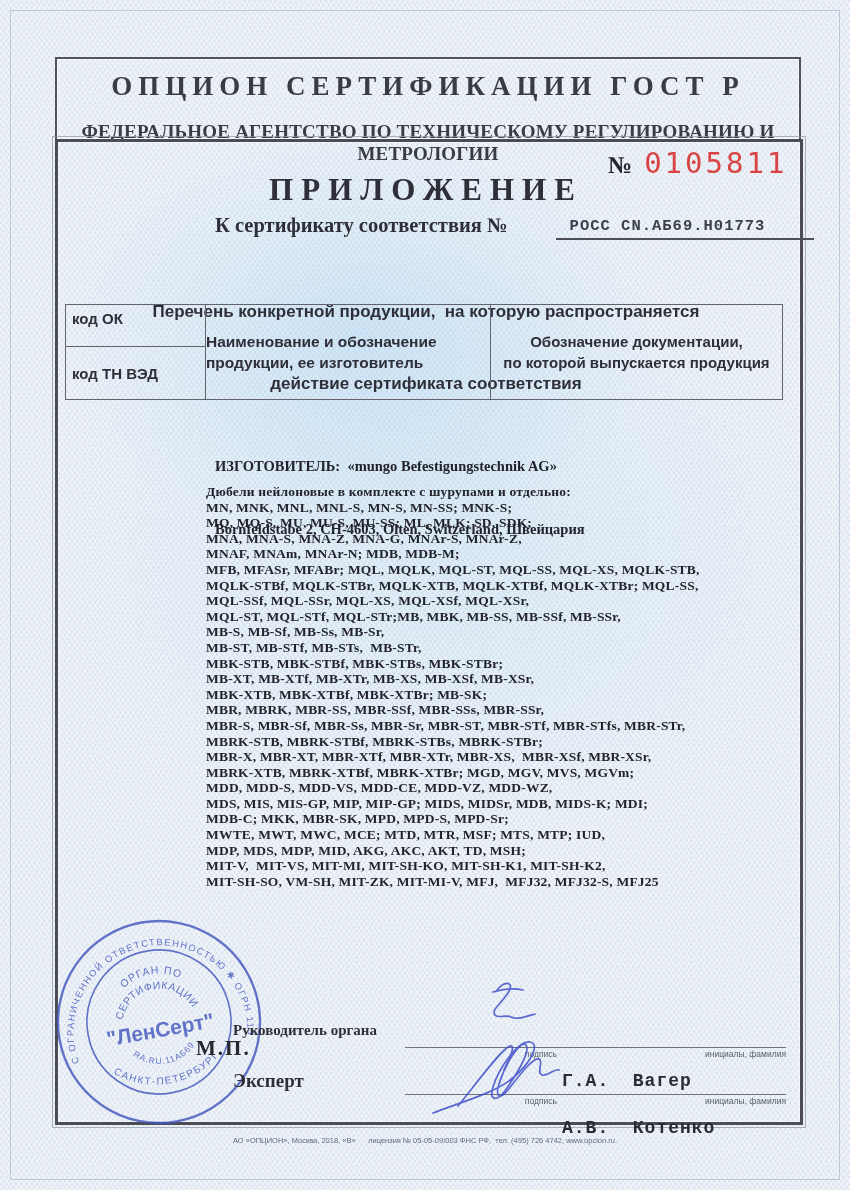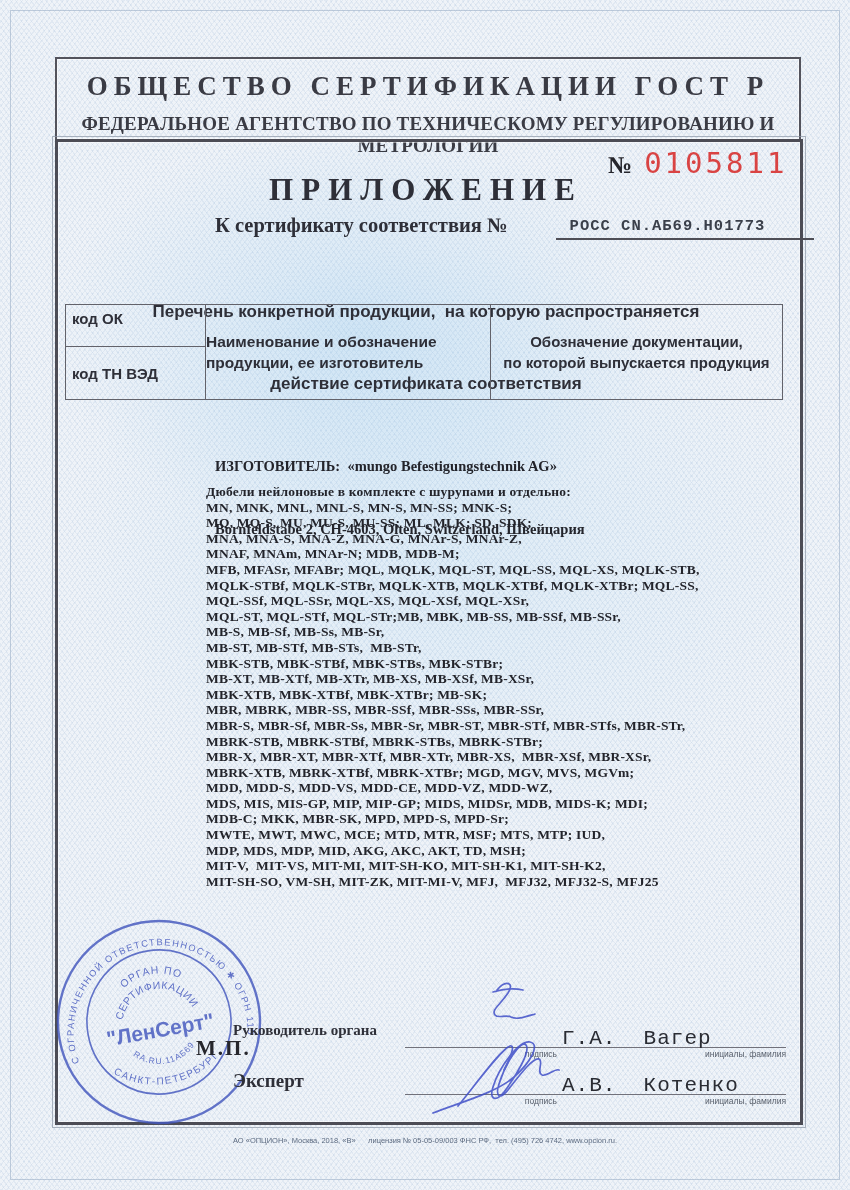--- a/index.html
+++ b/index.html
@@ -16,21 +16,21 @@
       repeating-linear-gradient(-52deg, rgba(128,162,202,0.13) 0 1px, transparent 1px 4px),
       #eff3f8;
   }
   .edge-line{position:absolute;left:10px;top:10px;right:10px;bottom:10px;border:1px solid rgba(150,170,195,0.55);pointer-events:none;}
   .header-box{
     position:absolute;left:55px;top:57px;width:742px;height:80px;
     border:2px solid #53535c;box-shadow:inset 0 0 0 1px rgba(255,255,255,0.5);
     text-align:center;
   }
   .hdr1{margin-top:12px;font-size:27px;font-weight:bold;letter-spacing:6px;color:#3a3b44;}
-  .hdr2{margin-top:11px;font-size:19px;font-weight:bold;letter-spacing:0.2px;color:#3a3b44;}
+  .hdr2{margin-top:19px;font-size:19px;font-weight:bold;letter-spacing:0.2px;color:#3a3b44;}
   .main-box{
     position:absolute;left:55px;top:139px;width:742px;height:980px;
     border:3px solid #4c4c55;outline:1px solid rgba(140,150,165,0.7);outline-offset:2px;
     box-shadow:inset 0 0 0 1px rgba(255,255,255,0.45);
   }
   .serial{position:absolute;left:608px;top:146px;display:flex;align-items:baseline;gap:12px;}
   .serial .no{font-size:24px;font-weight:bold;color:#26262c;}
   .serial .num{font-family:"DejaVu Sans Mono","Liberation Mono",monospace;font-size:29px;color:#d94343;letter-spacing:3px;}
   .doc-title{position:absolute;left:55px;top:172px;width:742px;text-align:center;
     font-size:31px;font-weight:bold;letter-spacing:8px;color:#2e2f38;}
@@ -61,36 +61,36 @@
   .sline{position:absolute;border-top:1px solid #71717a;height:0;}
   .sl1a{left:405px;top:1047px;width:152px;}
   .sl1b{left:556px;top:1047px;width:230px;}
   .sl2a{left:405px;top:1094px;width:152px;}
   .sl2b{left:556px;top:1094px;width:230px;}
   .slabel{position:absolute;font-family:"Liberation Sans",sans-serif;font-size:8.5px;color:#585f6b;text-align:right;}
   .lb1a{left:405px;top:1049px;width:152px;}
   .lb1b{left:556px;top:1049px;width:230px;}
   .lb2a{left:405px;top:1096px;width:152px;}
   .lb2b{left:556px;top:1096px;width:230px;}
-  .sig-name{position:absolute;font-family:"Liberation Mono","DejaVu Sans Mono",monospace;font-size:21px;font-weight:normal;color:#2a2c33;letter-spacing:1px;white-space:pre;}
+  .sig-name{position:absolute;font-family:"Liberation Mono","DejaVu Sans Mono",monospace;font-size:18px;font-weight:bold;color:#2a2c33;letter-spacing:1px;white-space:pre;margin-top:44px;}
   .nm1{left:562px;top:1027px;}
   .nm2{left:562px;top:1074px;}
   .autograph{position:absolute;left:400px;top:980px;z-index:6;}
   .footer{position:absolute;left:0;top:1136px;width:850px;text-align:center;
     font-family:"Liberation Sans",sans-serif;font-size:7.5px;color:#5d6b80;white-space:pre;}
   .stamp text, .stamp textPath{font-family:"Liberation Sans",sans-serif;}
 </style>
 </head>
 <body>
 
 <div class="page">
   <div class="edge-line"></div>
 
   <div class="header-box">
-    <div class="hdr1">ОБЩЕСТВО СЕРТИФИКАЦИИ ГОСТ Р</div>
+    <div class="hdr1">ОПЦИОН СЕРТИФИКАЦИИ ГОСТ Р</div>
     <div class="hdr2">ФЕДЕРАЛЬНОЕ АГЕНТСТВО ПО ТЕХНИЧЕСКОМУ РЕГУЛИРОВАНИЮ И МЕТРОЛОГИИ</div>
   </div>
 
   <div class="main-box"></div>
 
   <div class="serial">
     <span class="no">№</span>
     <span class="num">0105811</span>
   </div>
 

